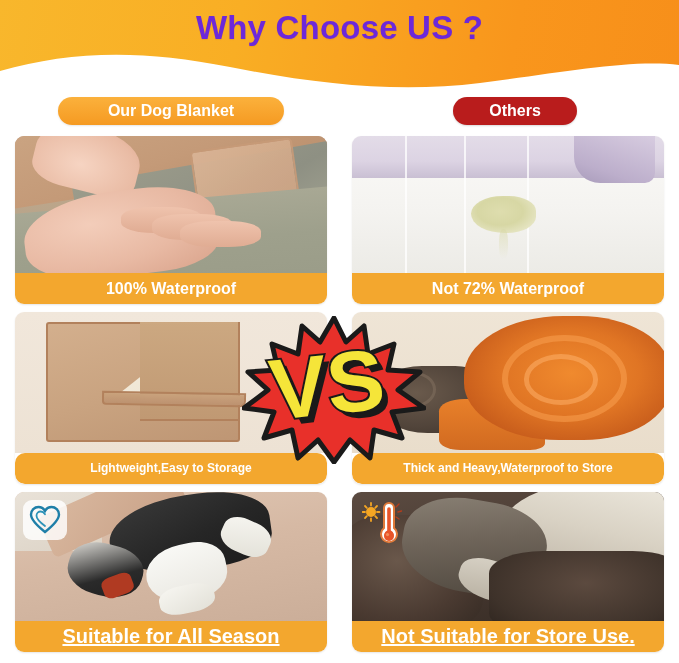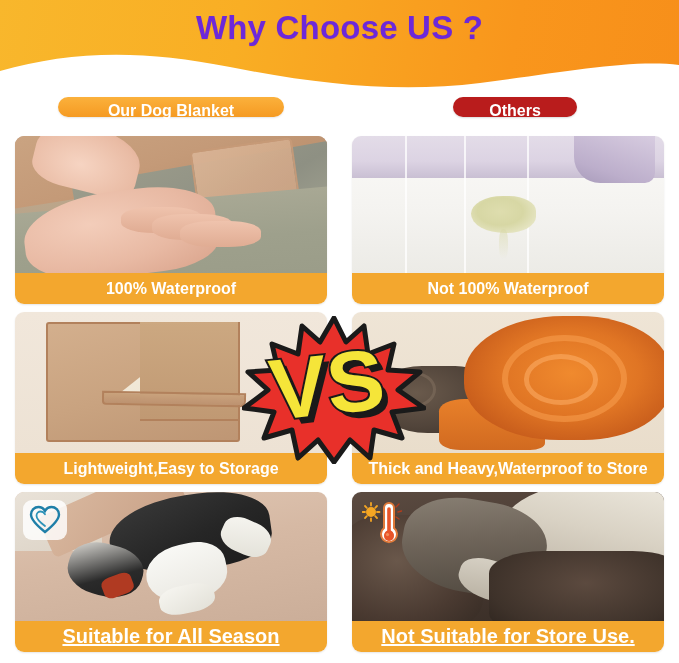--- a/index.html
+++ b/index.html
@@ -24,21 +24,21 @@
   .page-title {
     position: absolute; left: 0; top: 9px; width: 679px;
     text-align: center;
     font-size: 33px; font-weight: bold; color: #6d28d9;
     letter-spacing: 0.2px;
     text-shadow: 0 1px 1px rgba(180,110,10,0.18);
   }
 
   
   .pill {
-    position: absolute; height: 20px; line-height: 28px;
+    position: absolute; height: 28px; line-height: 28px;
     border-radius: 14px; text-align: center;
     font-size: 16px; font-weight: bold; color: #ffffff;
     white-space: nowrap;
   }
   .pill-ours {
     left: 58px; top: 97px; width: 226px;
     background: linear-gradient(180deg, #FBB13C 0%, #F59A22 100%);
     box-shadow: 0 1px 2px rgba(0,0,0,0.10);
   }
   .pill-others {
@@ -63,21 +63,21 @@
   .card.tall  { height: 100%; }
 
   .photo { position: absolute; left: 0; top: 0; width: 100%; bottom: 31px; overflow: hidden; }
   .caption {
     position: absolute; left: 0; bottom: 0; width: 100%; height: 31px;
     line-height: 31px; text-align: center;
     background: #F3A72E;
     color: #ffffff; font-size: 16px; font-weight: bold;
     white-space: nowrap;
   }
-  .row2 .caption { font-size: 16px; }
+  .row2 .caption { font-size: 12px; border-radius: 10px; }
   .row3 .caption { font-size: 20px; text-decoration: underline; }
 
   
   .p1 { background: linear-gradient(180deg, #C3A184 0%, #BFA68A 40%, #A9A28C 100%); }
   .p1 .flapTop {
     position: absolute; left: -5%; top: -6%; width: 112%; height: 60%;
     background: linear-gradient(170deg, #CBA583 0%, #C49A78 60%, #B98E6C 100%);
     transform: rotate(-9deg); transform-origin: left top;
   }
   .p1 .underside {
@@ -307,21 +307,21 @@
       <div class="card right tall">
         <div class="photo p2">
           <div class="pillows"></div>
           <div class="pleat" style="left:17%;"></div>
           <div class="pleat" style="left:36%;"></div>
           <div class="pleat" style="left:56%;"></div>
           <div class="pillowDark"></div>
           <div class="stain"></div>
           <div class="streak"></div>
         </div>
-        <div class="caption">Not 100% Waterproof</div>
+        <div class="caption">Not 72% Waterproof</div>
       </div>
     </div>
 
     <div class="row row2">
 
       <div class="card left tall">
         <div class="photo p3">
           <div class="fold"></div>
           <div class="cream"></div>
           <div class="fold2"></div>

